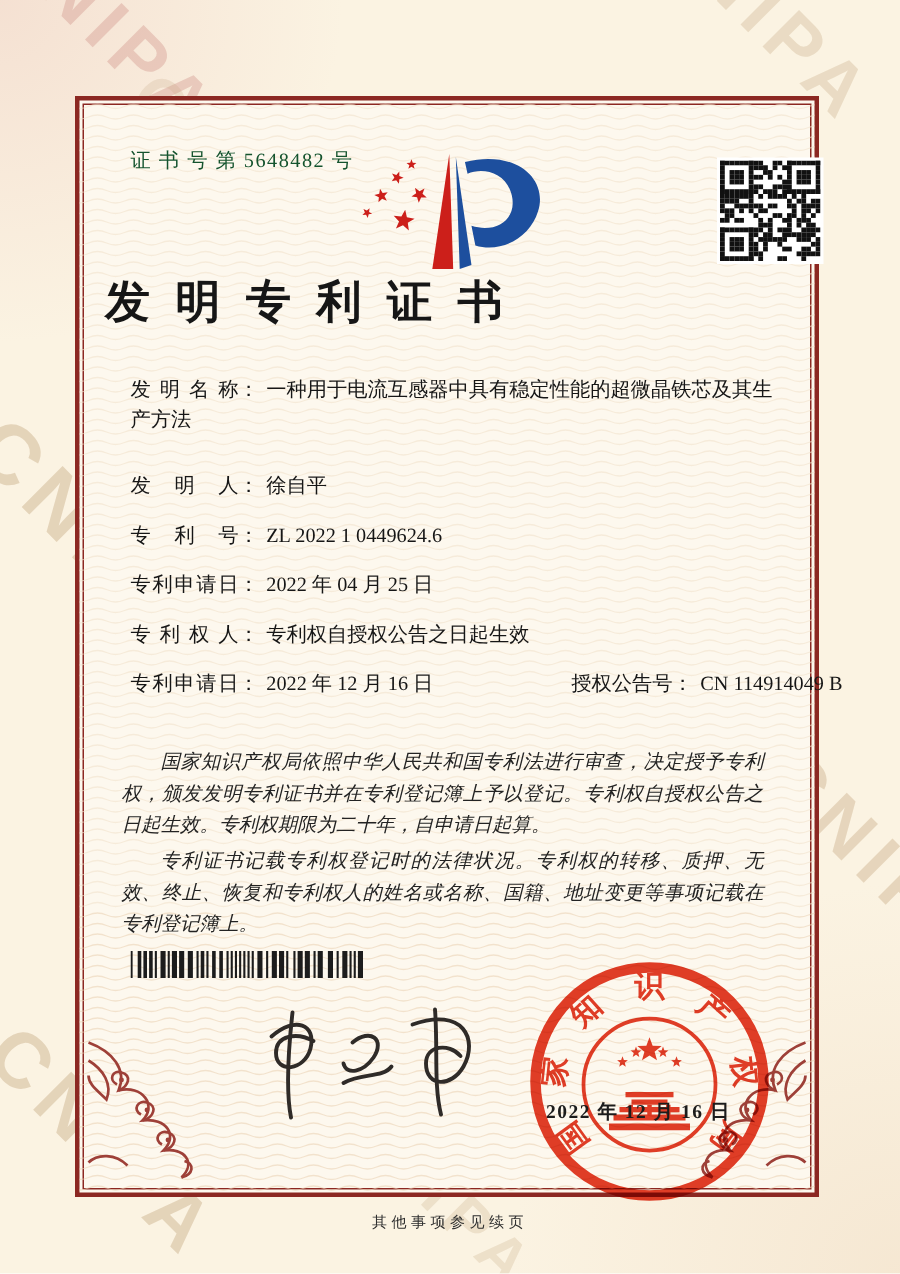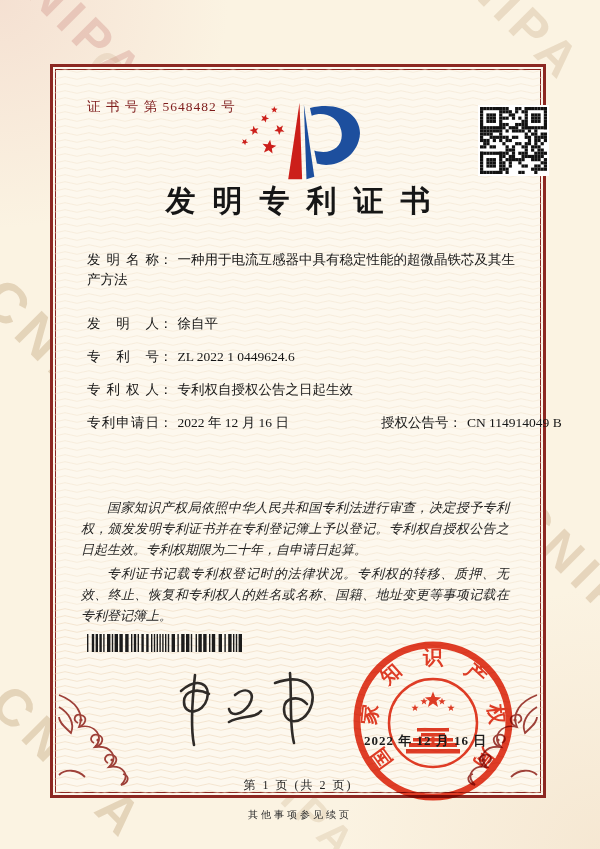--- a/index.html
+++ b/index.html
@@ -9,24 +9,24 @@
         background:#fbf3e2;
         background-image:radial-gradient(circle at 0% 0%, rgba(233,190,180,.35) 0%, rgba(233,190,180,0) 22%),
                          radial-gradient(circle at 100% 100%, rgba(240,220,195,.5) 0%, rgba(240,220,195,0) 25%);
         overflow:hidden;}
   .wm{position:absolute;transform:rotate(45deg);font-family:"Liberation Sans","DejaVu Sans",sans-serif;
       font-weight:bold;letter-spacing:7px;pointer-events:none;user-select:none;z-index:1;}
   .frame{position:absolute;left:50px;top:64px;width:490px;height:728px;
          border:3px solid #8c2822;background:#fdf8ee;z-index:2;}
   .frame-inner{position:absolute;inset:2px;border:1px solid #8c2822;}
   .waves{position:absolute;inset:0;z-index:0;opacity:.6;}
-  .cert-no{position:absolute;left:34px;top:31px;font-size:13.5px;color:#7f1d1d;letter-spacing:1px;z-index:3;}
+  .cert-no{position:absolute;left:34px;top:31px;font-size:13.5px;color:#14532d;letter-spacing:1px;z-index:3;}
   .logo{position:absolute;left:172px;top:34px;z-index:3;}
   .qr{position:absolute;left:425px;top:38px;width:67px;height:67px;background:#fff;padding:2px;z-index:3;}
-  .title{position:absolute;left:0;right:0;top:114px;text-align:center;font-size:30px;
+  .title{position:absolute;left:0;right:0;top:114px;font-size:30px;
          letter-spacing:17px;text-indent:17px;color:#161616;font-weight:bold;z-index:3;}
   .fields{position:absolute;left:34px;top:183px;width:438px;z-index:3;font-size:13.5px;color:#161616;}
   .frow{margin-bottom:13px;line-height:20px;white-space:nowrap;}
   .frow.first{margin-bottom:24px;white-space:normal;}
   .frow.addr{margin-bottom:16px;}
   .flabel{display:inline-block;width:72px;text-align:justify;text-align-last:justify;vertical-align:top;}
   .fval{margin-left:5px;}
   .fpair2{margin-left:92px;}
   .paras{position:absolute;left:28px;top:430px;width:444px;z-index:3;font-size:13px;line-height:21px;
          color:#232323;text-align:justify;font-style:italic;}
@@ -464,20 +464,23 @@
       <div class="frow first">
         <span class="flabel">发明名称</span><span>：</span><span class="fval">一种用于电流互感器中具有稳定性能的超微晶铁芯及其生产方法</span>
       </div>
       <div class="frow">
         <span class="flabel">发明人</span><span>：</span><span class="fval">徐自平</span>
       </div>
       <div class="frow">
         <span class="flabel">专利号</span><span>：</span><span class="fval">ZL 2022 1 0449624.6</span>
       </div>
       <div class="frow">
+        <span class="flabel">专利申请日</span><span>：</span><span class="fval">2022 年 04 月 25 日</span>
+      </div>
+      <div class="frow">
         <span class="flabel">专利权人</span><span>：</span><span class="fval">专利权自授权公告之日起生效</span>
       </div>
       <div class="frow">
         <span class="flabel">专利申请日</span><span>：</span><span class="fval">2022 年 12 月 16 日</span><span class="fpair2"><span>授权公告号</span><span>：</span><span class="fval">CN 114914049 B</span></span>
       </div>
     </div>
 
     <div class="paras">
       <p>国家知识产权局依照中华人民共和国专利法进行审查，决定授予专利权，颁发发明专利证书并在专利登记簿上予以登记。专利权自授权公告之日起生效。专利权期限为二十年，自申请日起算。</p>
       <p>专利证书记载专利权登记时的法律状况。专利权的转移、质押、无效、终止、恢复和专利权人的姓名或名称、国籍、地址变更等事项记载在专利登记簿上。</p>
@@ -564,21 +567,20 @@
           <path d="M86 14 C76 20 70 30 74 40 C80 34 86 30 86 24"></path>
           <path d="M60 84 C68 76 80 76 86 82"></path>
         </g>
         <g fill="#9e4038">
           <circle cx="64" cy="27" r="1.6"></circle>
           <circle cx="47" cy="47" r="1.6"></circle>
           <circle cx="33" cy="67" r="1.6"></circle>
         </g>
       </svg></div>
 
-    <div class="page-num">第 1 页 (共 2 页)</div>
   </div>
 
   <svg class="seal" id="seal" viewBox="0 0 170 170">
     <circle cx="85" cy="85" r="76" fill="none" stroke="#df2f17" stroke-width="7"></circle>
     <g id="seal-text" fill="#df2f17" font-size="20" font-weight="bold" font-family="'Liberation Serif','DejaVu Serif',serif">
         <text x="85" y="28" text-anchor="middle" transform="rotate(-126 85 85)">国</text>
         <text x="85" y="28" text-anchor="middle" transform="rotate(-84 85 85)">家</text>
         <text x="85" y="28" text-anchor="middle" transform="rotate(-42 85 85)">知</text>
         <text x="85" y="28" text-anchor="middle" transform="rotate(0 85 85)">识</text>
         <text x="85" y="28" text-anchor="middle" transform="rotate(42 85 85)">产</text>

